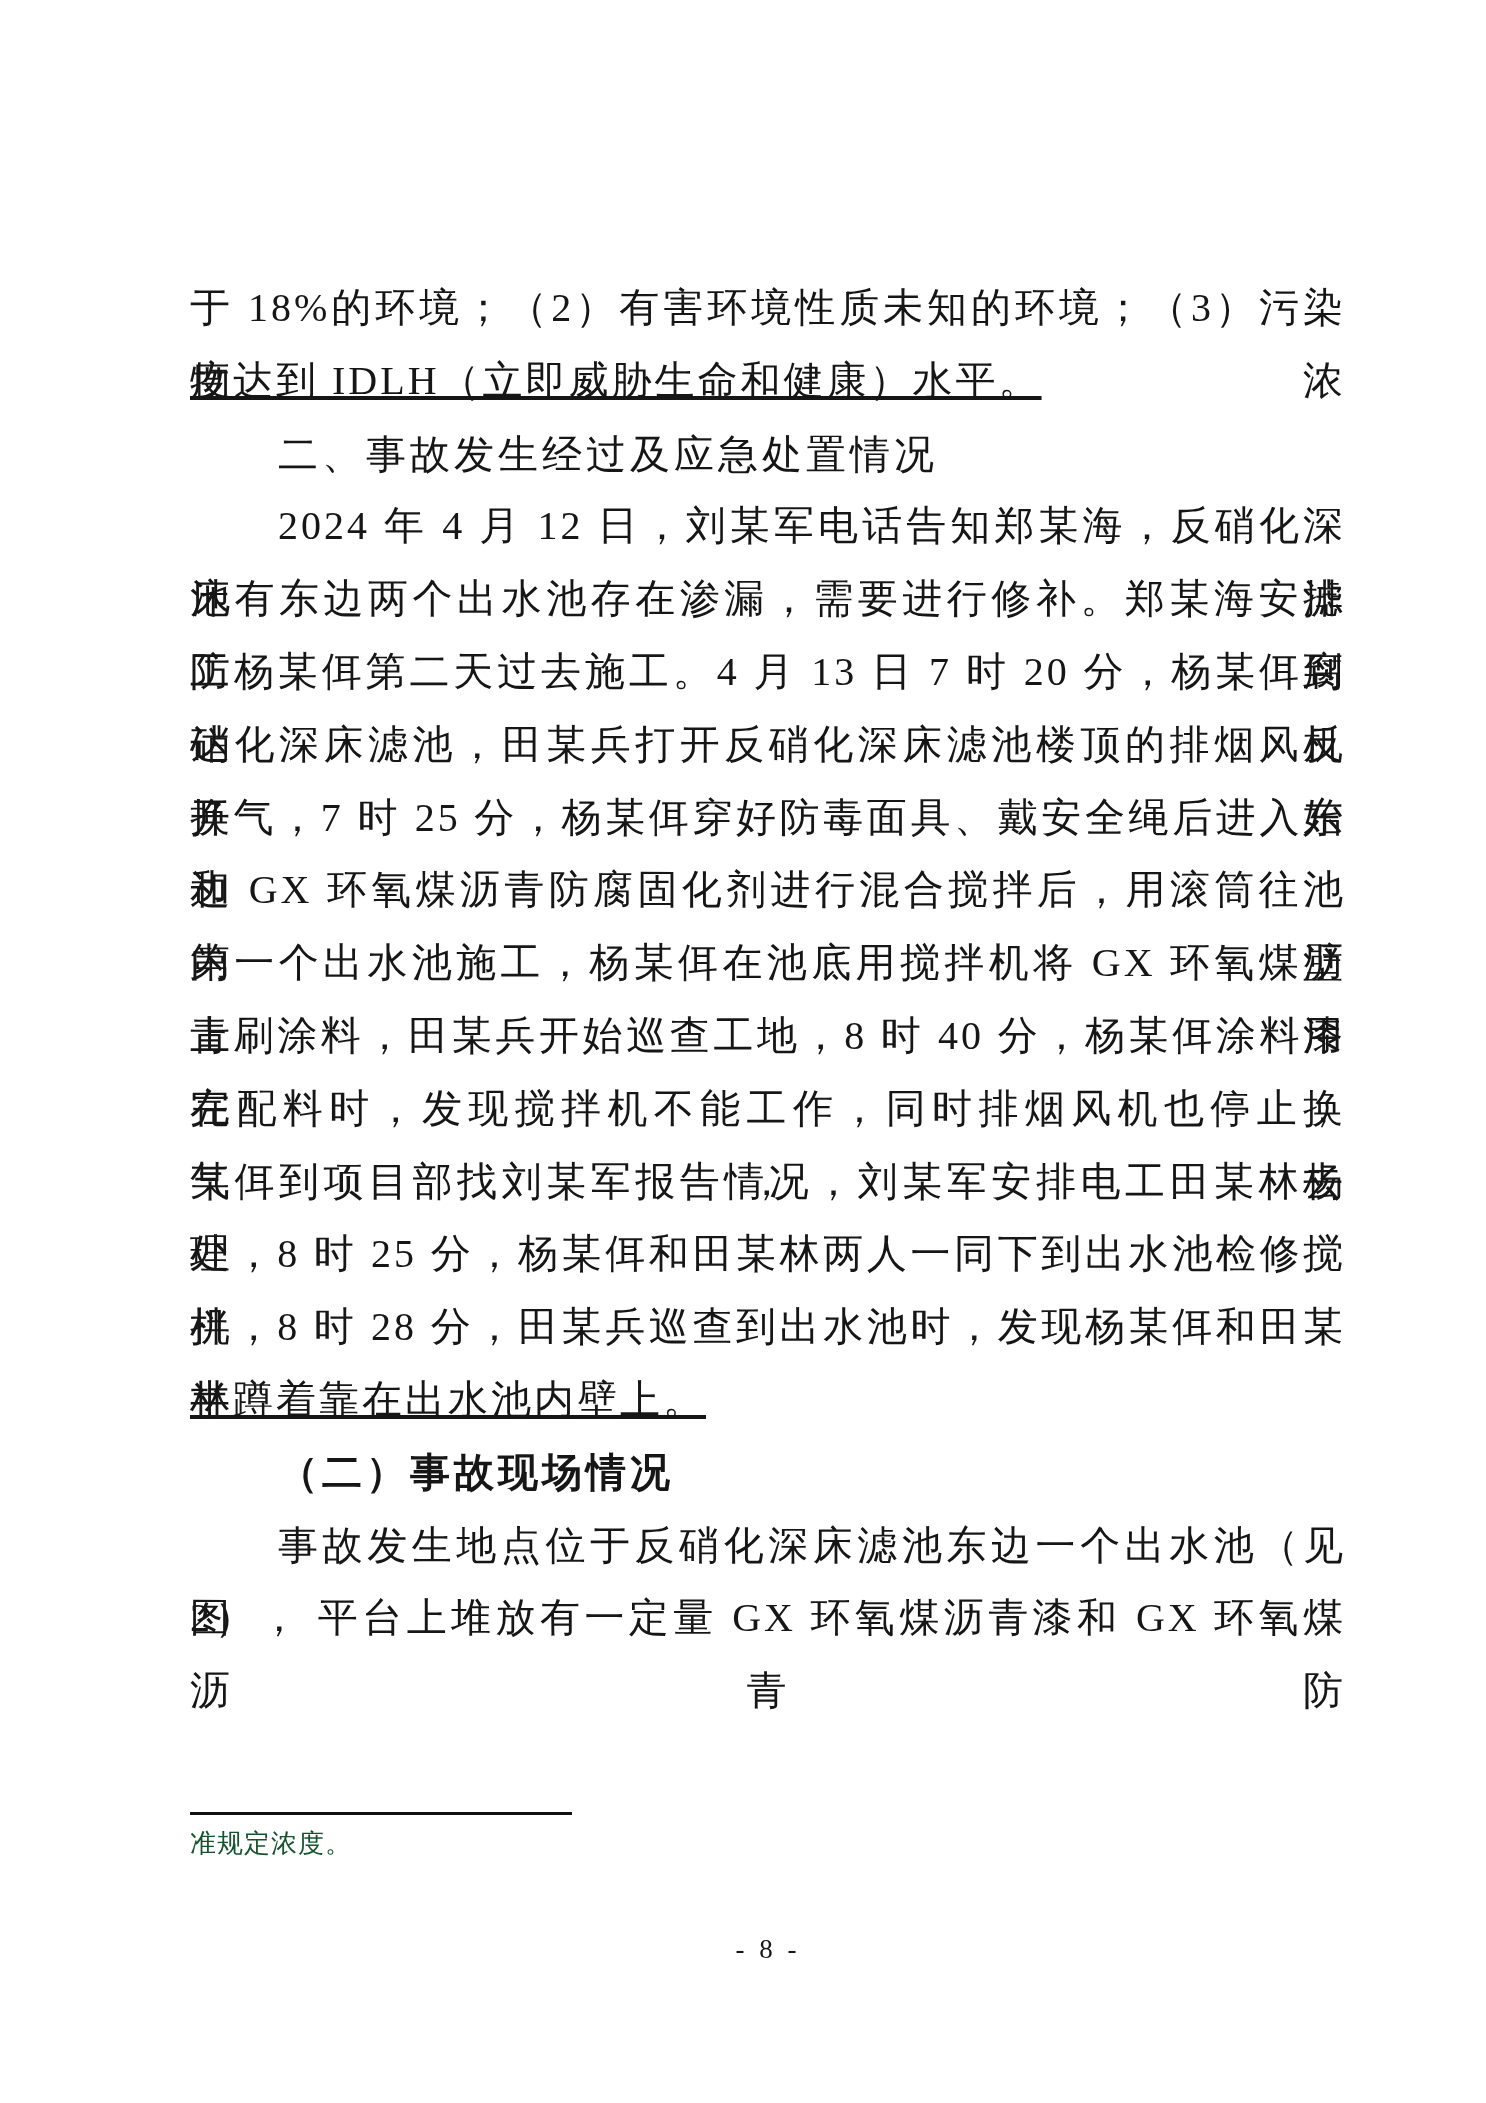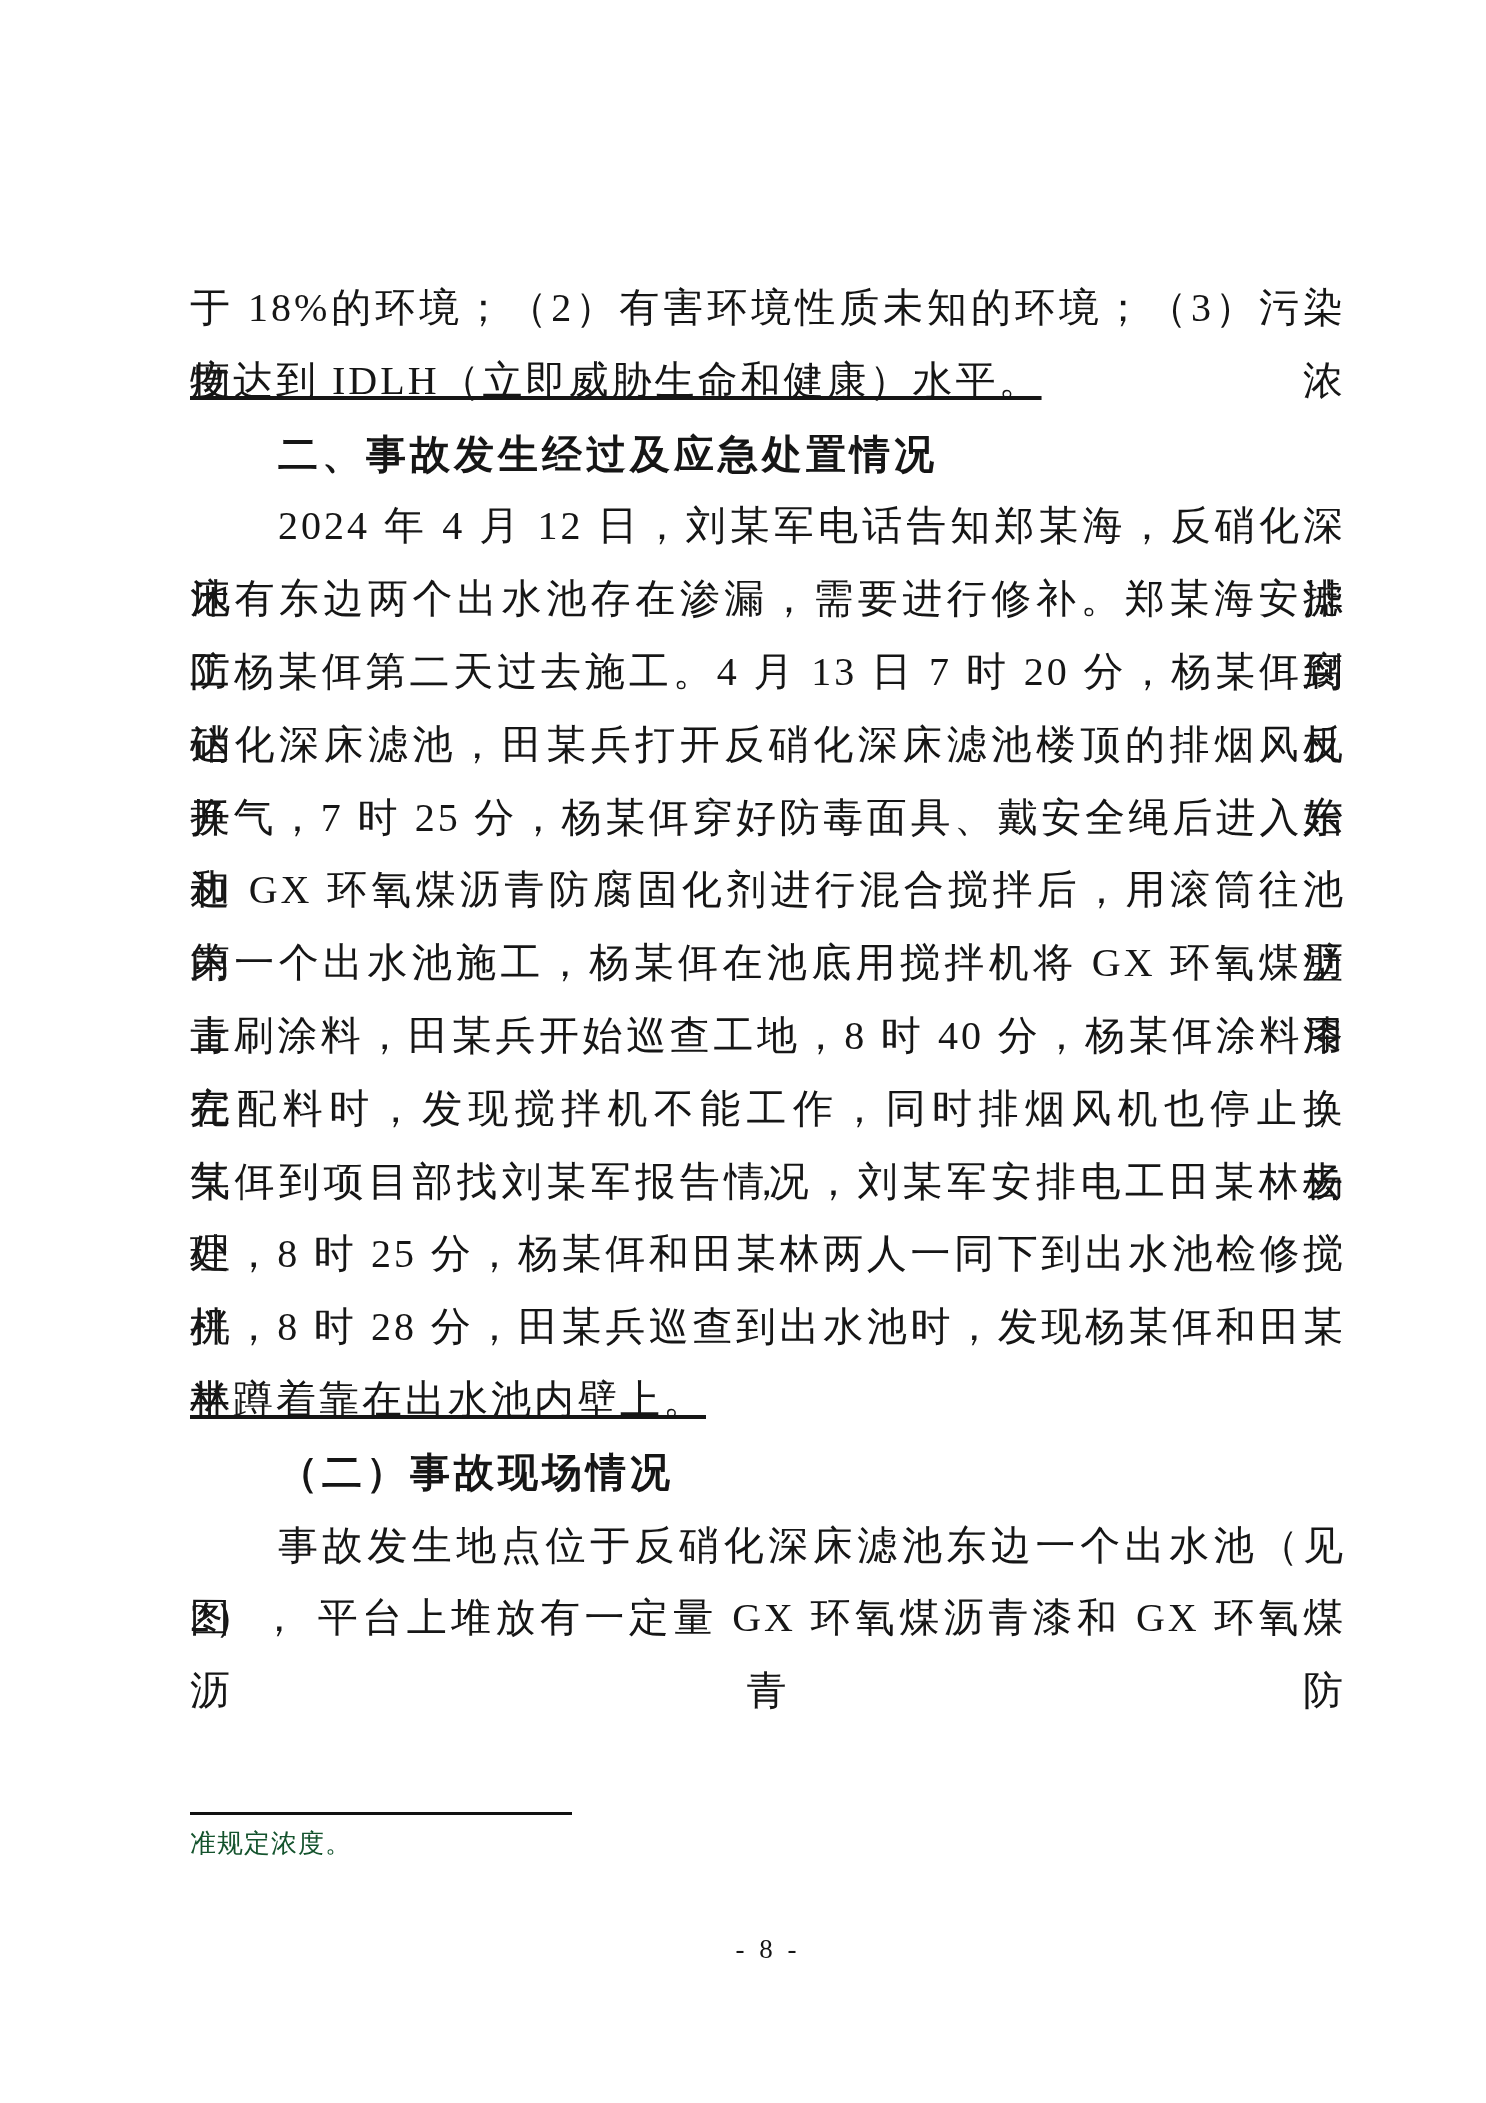--- a/index.html
+++ b/index.html
@@ -32,21 +32,21 @@
   }
   .end{
     text-align:left;
     text-decoration:underline;
   }
   .ind{
     text-indent:88px;
   }
   .heading1{
     font-family:"Liberation Sans", sans-serif;
-    font-weight:700;
+    font-weight:400;
     letter-spacing:4px;
   }
   .heading2{
     font-family:"Liberation Serif", serif;
     font-weight:700;
     letter-spacing:4px;
   }
   .footnote{
     position:absolute;
     left:190px;top:1812px;

